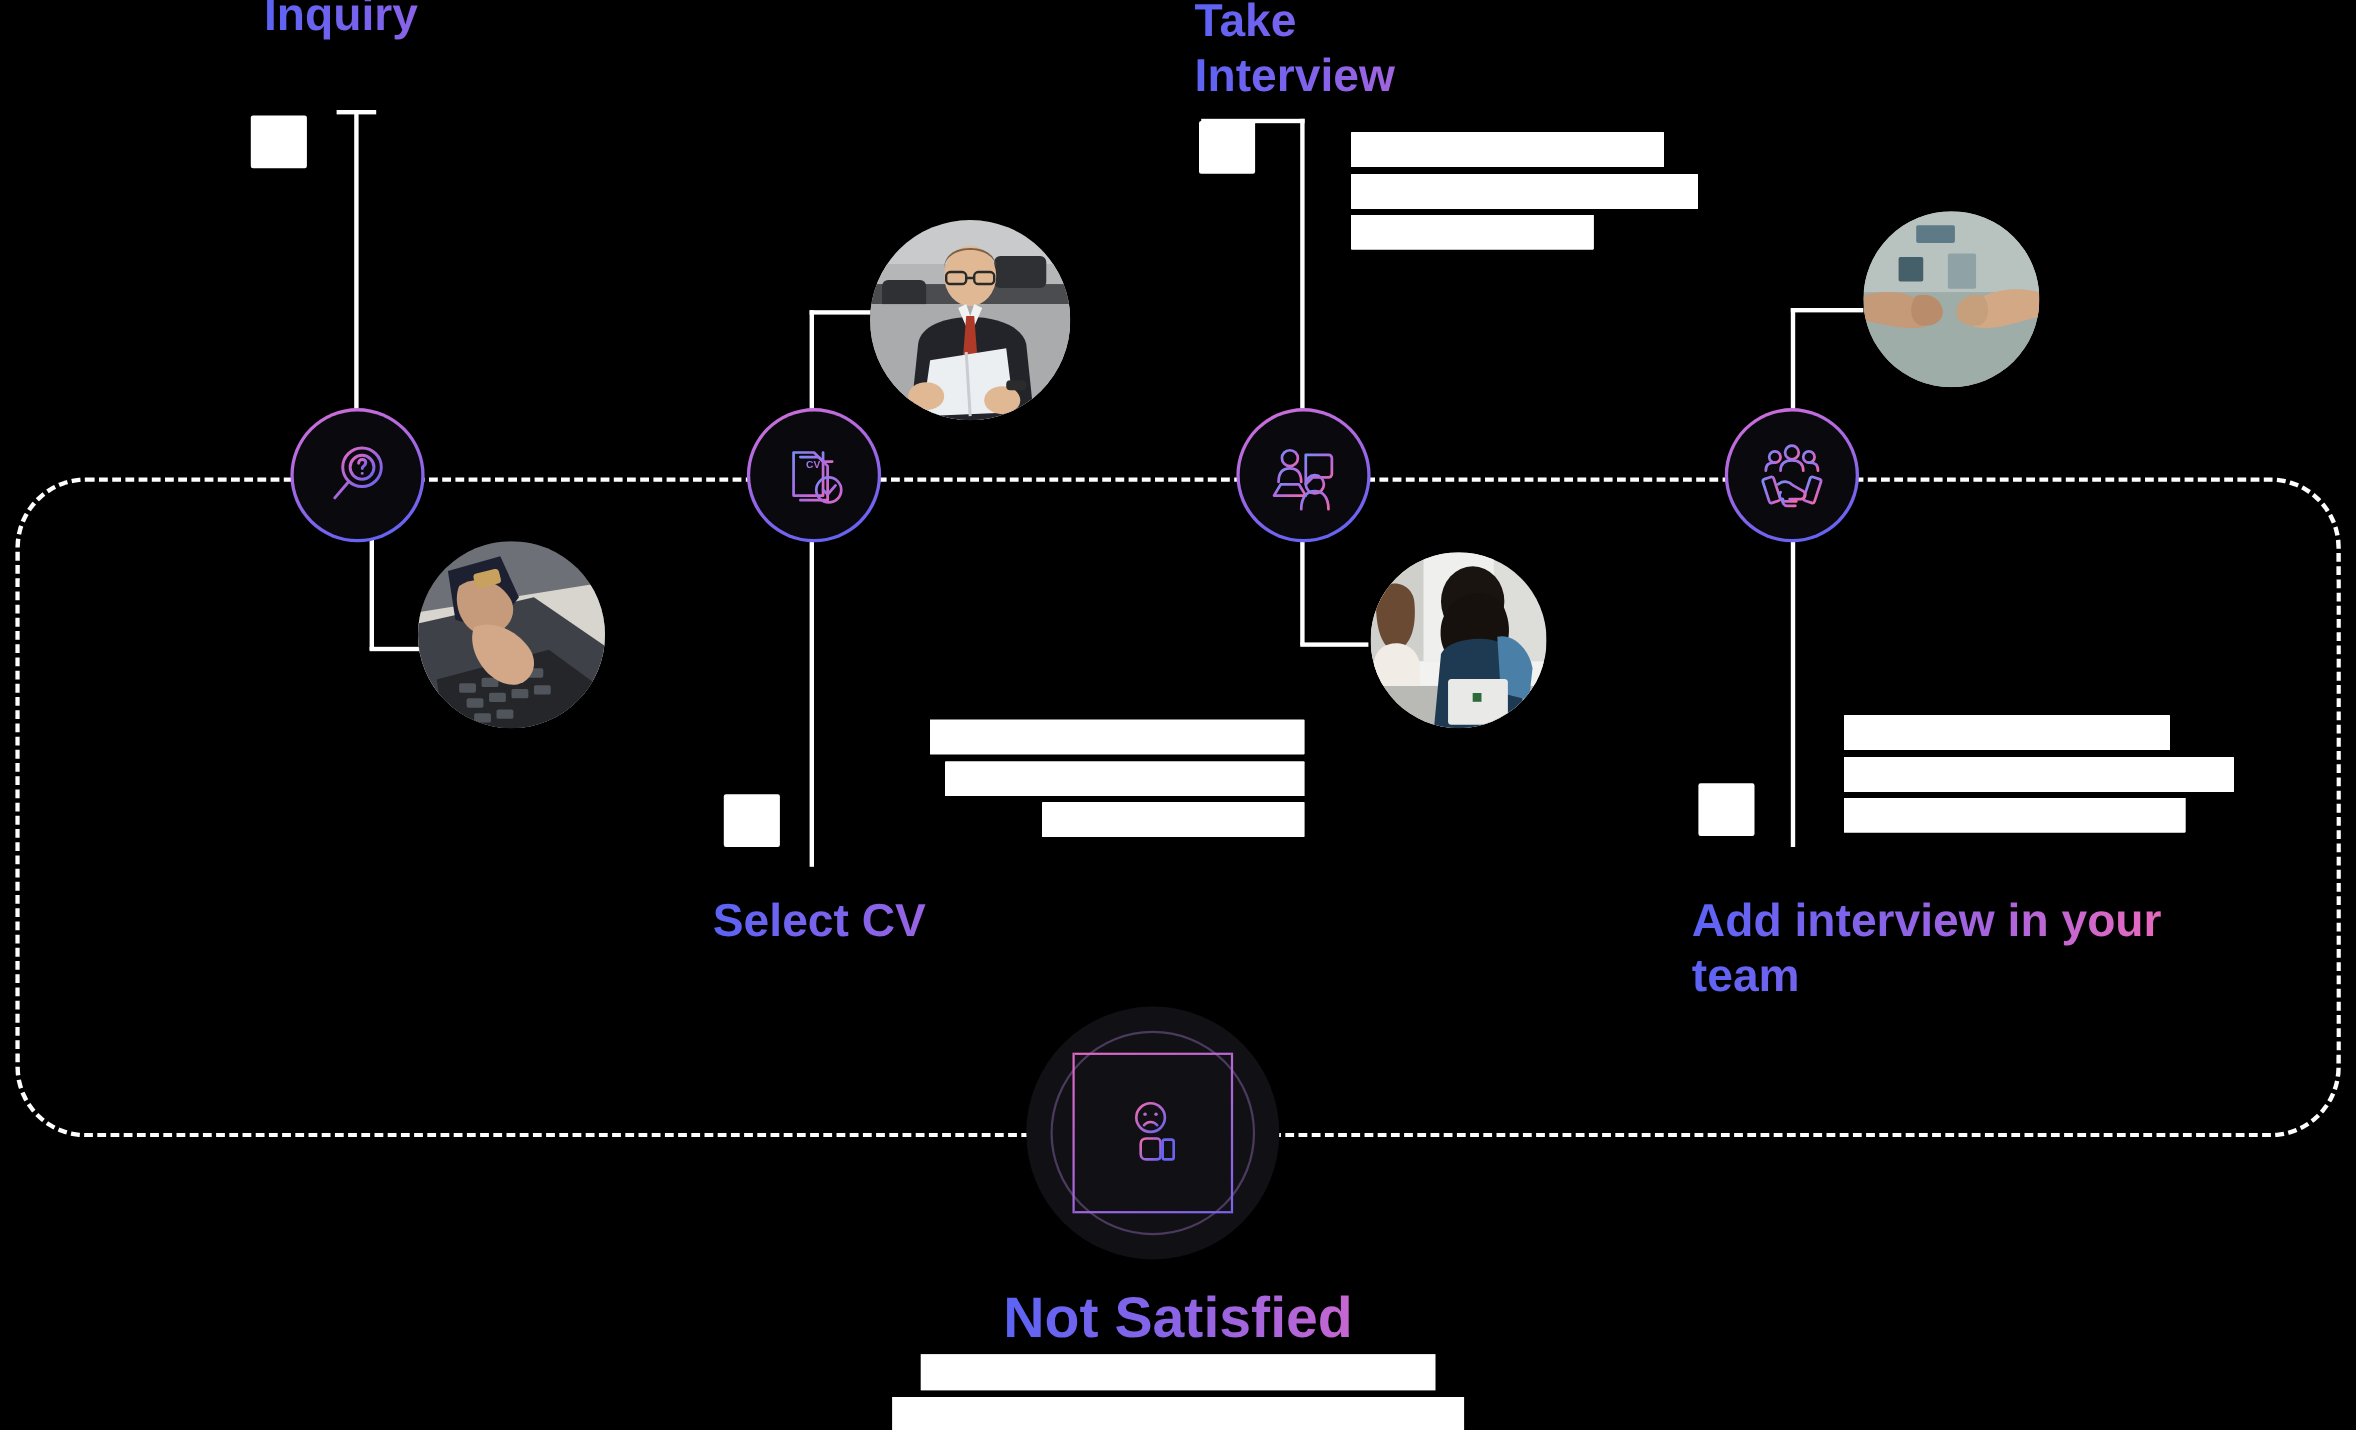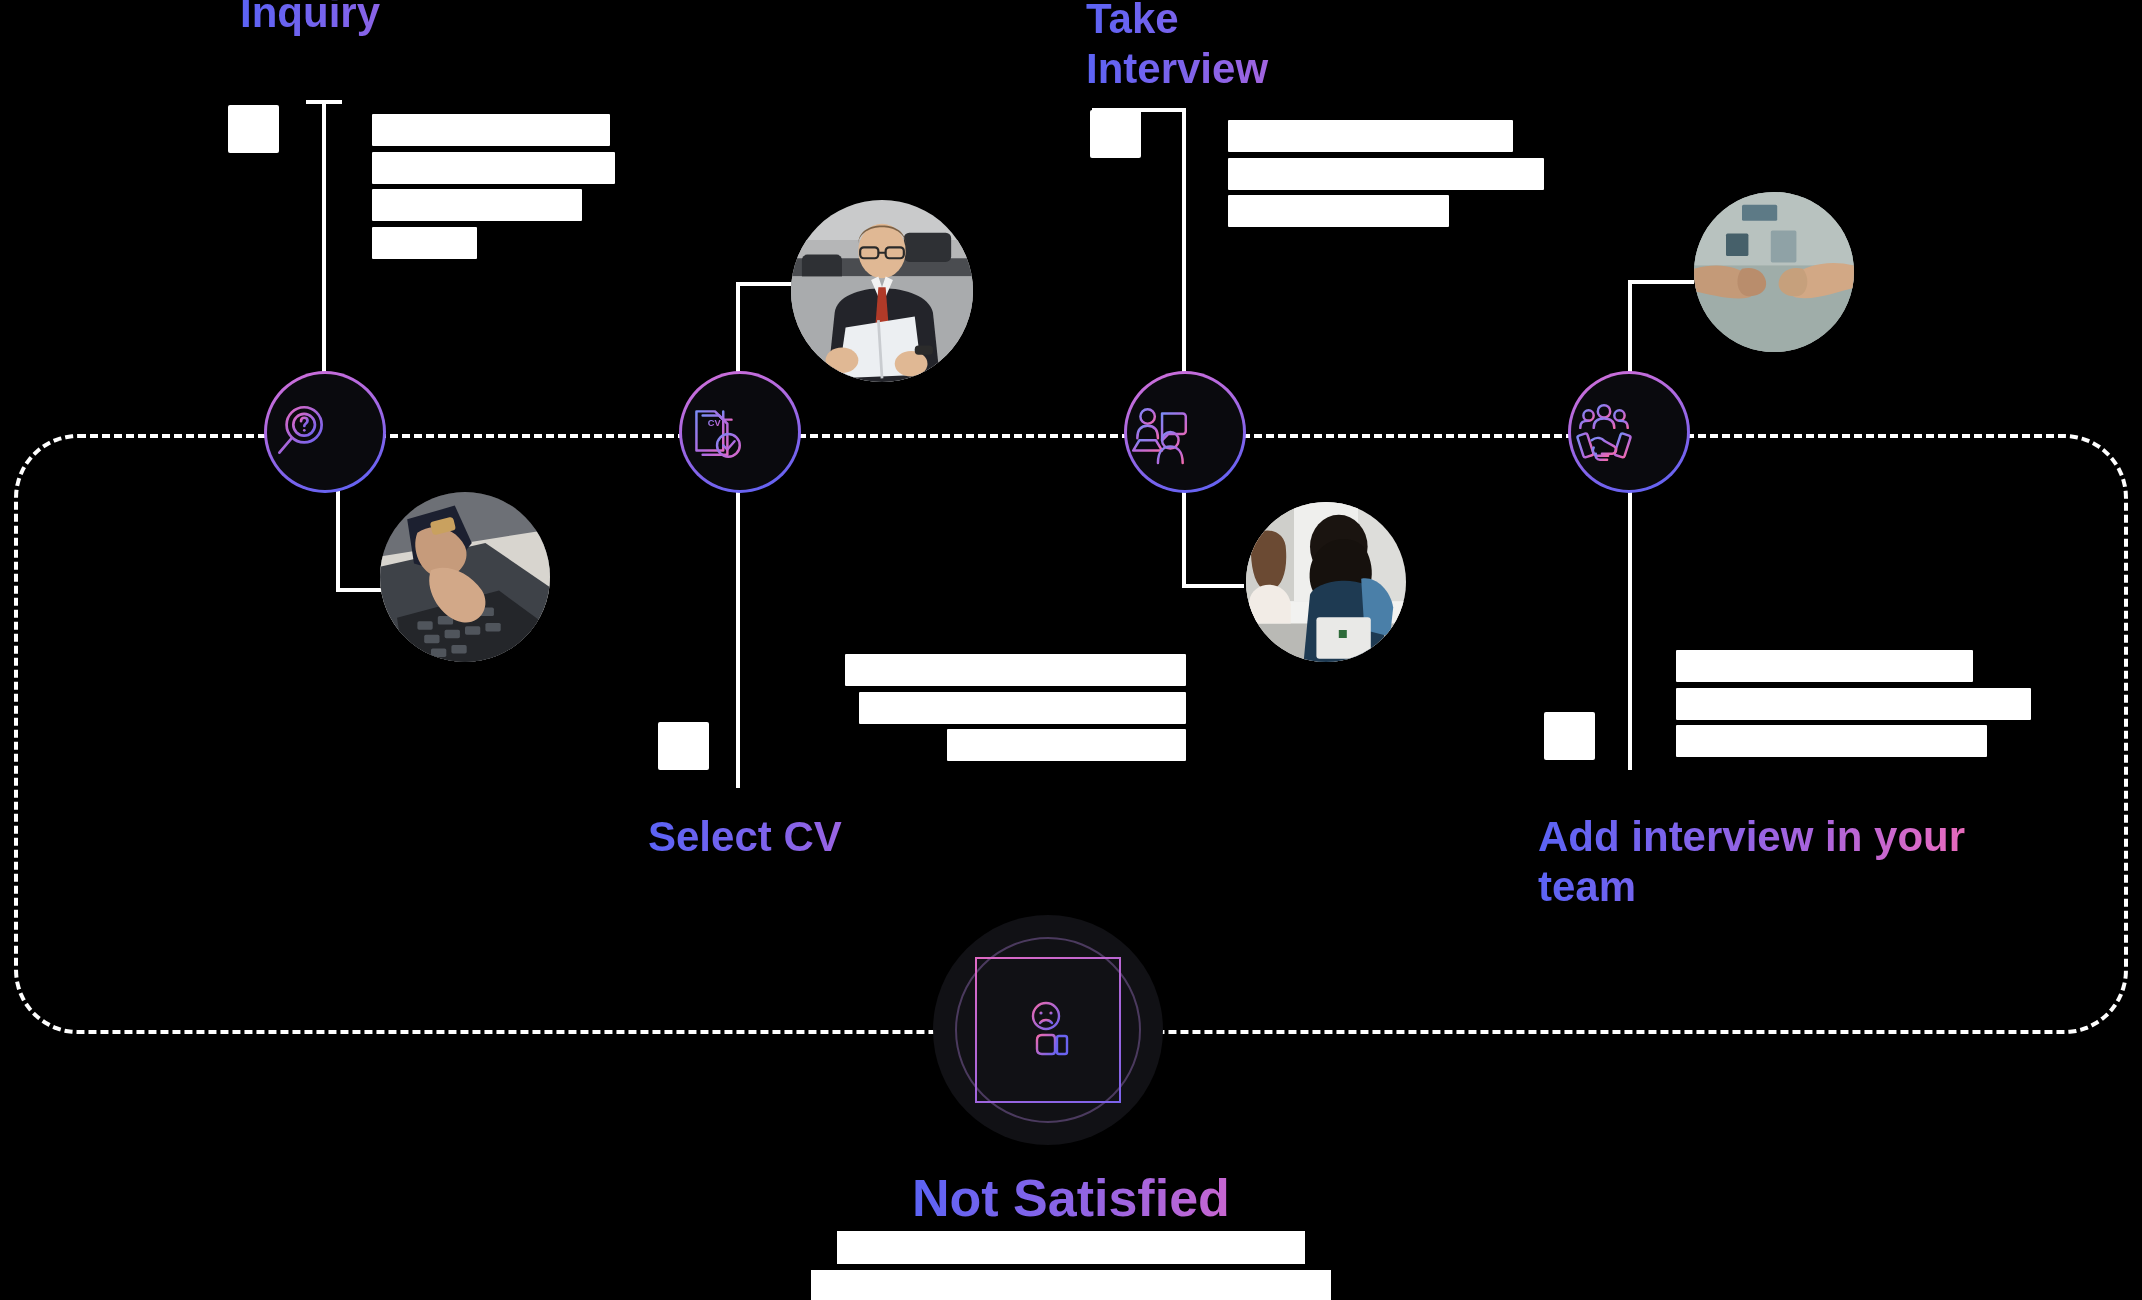--- a/index.html
+++ b/index.html
@@ -33,21 +33,21 @@
     border-radius: 50%;
     padding: 3px;
     background: linear-gradient(160deg,#d46fd8 0%, #b06ae0 35%, #7b63ec 70%, #5b63f5 100%);
     display: flex; align-items: center; justify-content: center;
     z-index: 6;
   }
   .node-inner {
     width: 100%; height: 100%;
     border-radius: 50%;
     background: #0a0a0e;
-    display: flex; align-items: center; justify-content: flex-start;
+    display: flex; align-items: center; justify-content: center;
   }
   .node svg { width: 66px; height: 66px; display:block; }
 
   
   .conn { position: absolute; background: #ffffff; z-index: 3; }
   .conn.v { width: 4px; }
   .conn.h { height: 4px; }
 
   
   .num {
@@ -154,24 +154,20 @@
 
   <div class="conn v" style="left:322px; top:100px; height:335px;"></div>
   <div class="conn h" style="left:306px; top:100px; width:36px;"></div>
   <div class="conn v" style="left:336px; top:436px; height:155px;"></div>
   <div class="conn h" style="left:336px; top:588px; width:72px;"></div>
 
   <div class="num" style="left:228px; top:105px;">01</div>
 
   <div class="head" style="left:240px; top:-12px; width:360px;">Inquiry</div>
 
-  <div class="body" style="left:372px; top:112px; width:400px;"><span>Let us know your
-demand and click
-to get resource
-request</span></div>
 
   <div class="node" style="left:264px; top:371px;">
     <div class="node-inner">
       <svg viewBox="0 0 64 64" fill="none" stroke="url(#g1)" stroke-width="2.6" stroke-linecap="round" stroke-linejoin="round">
         <defs>
             <linearGradient id="g1" x1="0" y1="0" x2="1" y2="1">
           <stop offset="0%" stop-color="#e069c4"></stop>
               <stop offset="100%" stop-color="#6b63f0"></stop>
         </linearGradient>
           </defs>

